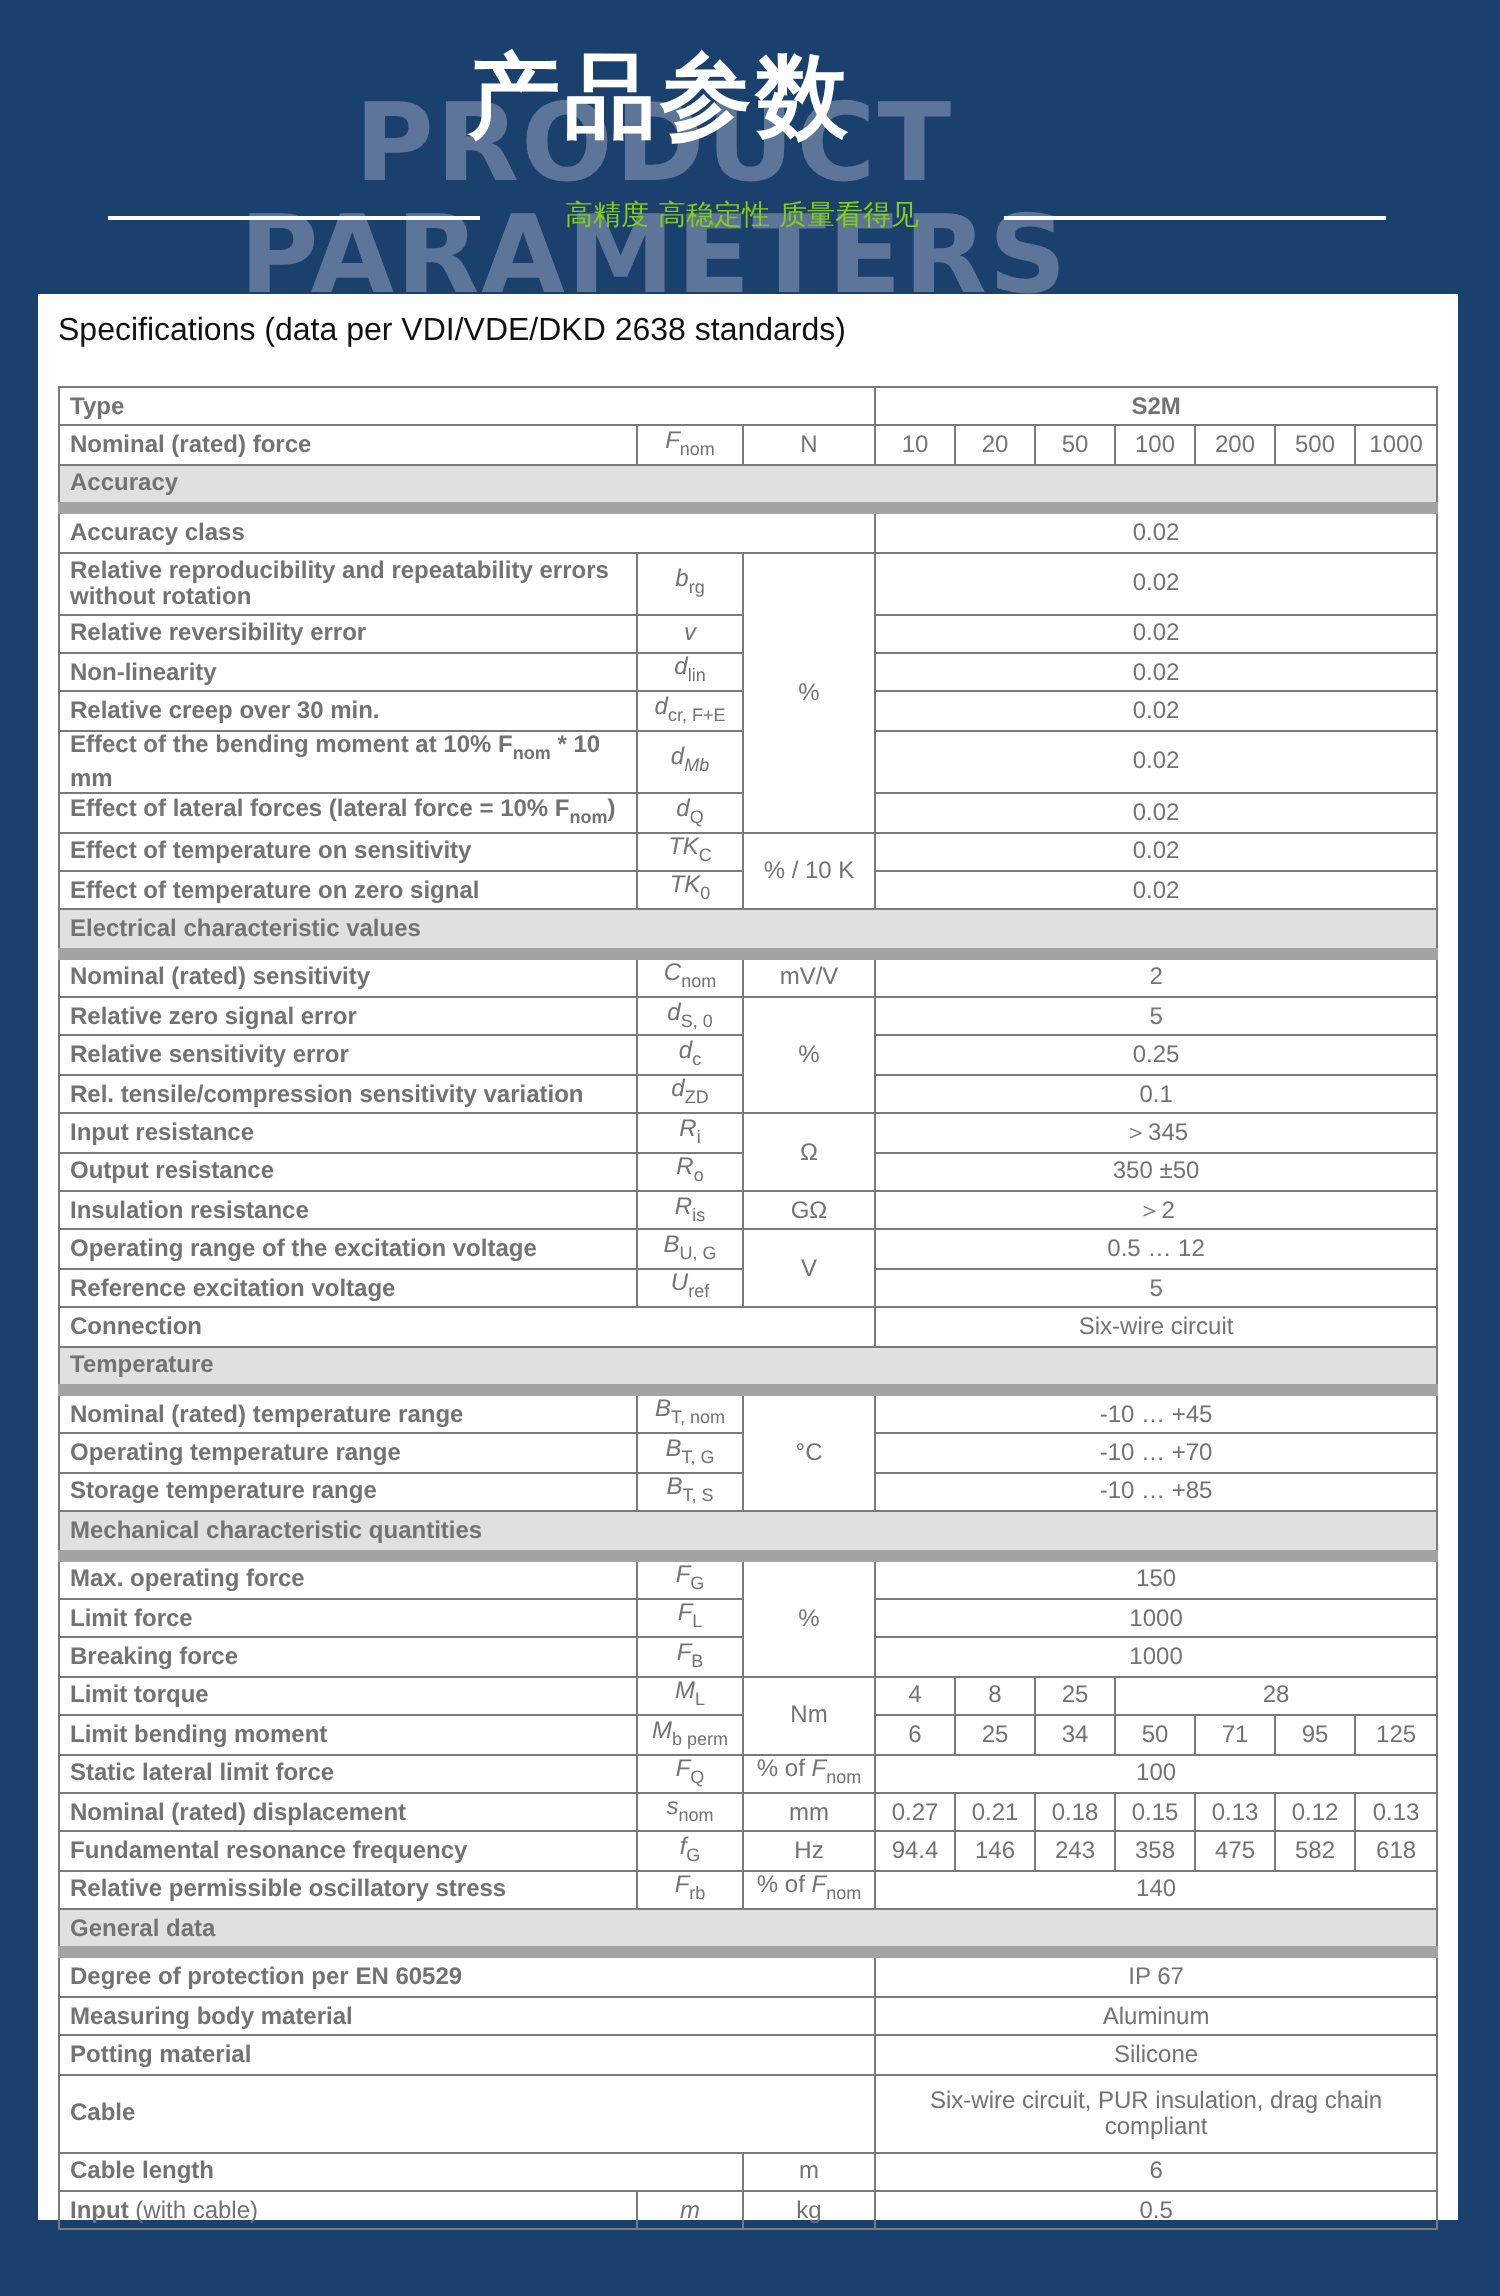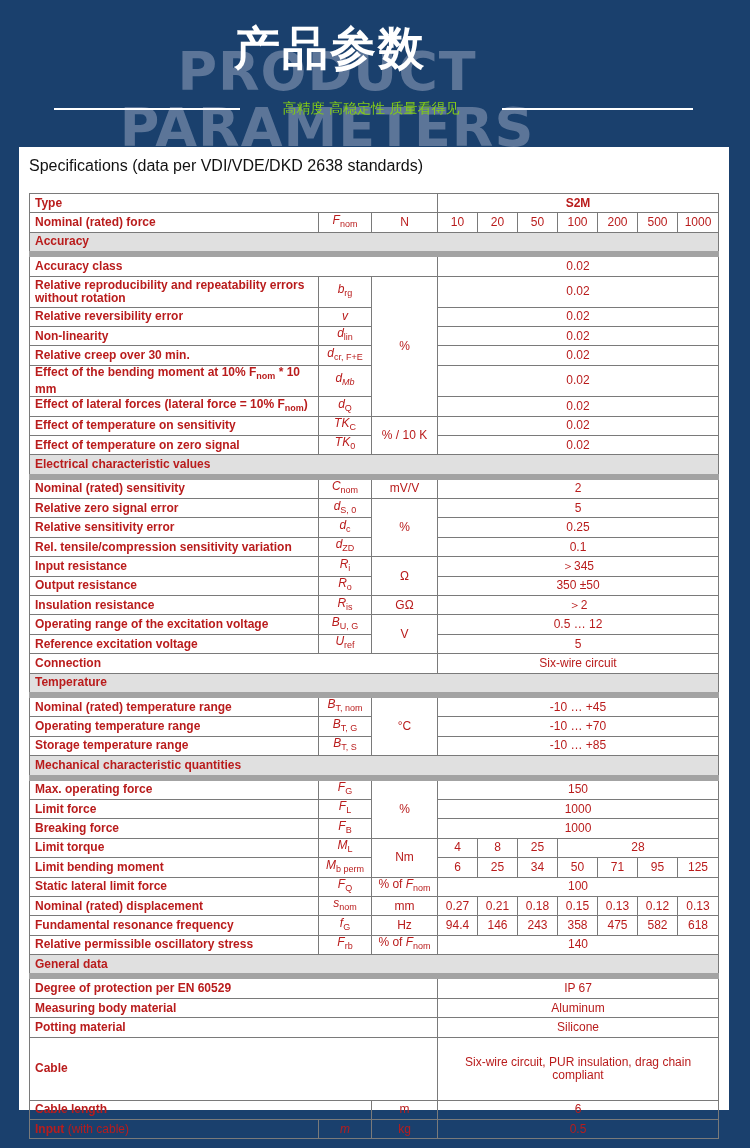--- a/index.html
+++ b/index.html
@@ -35,21 +35,21 @@
     background: #ffffff;
   }
   .spec-title {
     position: absolute; left: 10px; top: 8px; font-size: 16px; color: #111;
     line-height: 22px;
   }
   .spec-title b { font-weight: normal; }
   table.spec {
     position: absolute; left: 10px; top: 46px;
     border-collapse: collapse; table-layout: fixed;
-    width: 689px; font-size: 12px; color: #b91c1c;
+    width: 689px; font-size: 12px; color: #737373;
   }
   table.spec td {
     border: 1px solid #7a7a7a; padding: 0 5px; height: 18.4px;
     line-height: 13px; vertical-align: middle; overflow: hidden;
   }
   td.lbl { font-weight: bold; text-align: left; }
   td.sym { text-align: center; font-style: italic; margin-top: 21px; }
   td.sym sub { font-style: normal; font-size: 9px; }
   td.unit { text-align: center; }
   td.val { text-align: center; }
@@ -323,21 +323,21 @@
     <tr>
       <td class="lbl" colspan="3">Measuring body material</td>
       <td class="val" colspan="7">Aluminum</td>
     </tr>
     <tr>
       <td class="lbl" colspan="3">Potting material</td>
       <td class="val" colspan="7">Silicone</td>
     </tr>
     <tr class="tall">
       <td class="lbl" colspan="3">Cable</td>
-      <td class="val" colspan="7" style="padding:16px 20px">Six-wire circuit, PUR insulation, drag chain compliant</td>
+      <td class="val" colspan="7" style="padding:4px 20px">Six-wire circuit, PUR insulation, drag chain compliant</td>
     </tr>
     <tr>
       <td class="lbl" colspan="2">Cable length</td>
       <td class="unit">m</td>
       <td class="val" colspan="7">6</td>
     </tr>
     <tr>
       <td class="lbl"><span>Input</span><span class="norm"> (with cable)</span></td>
       <td class="sym">m</td>
       <td class="unit">kg</td>

